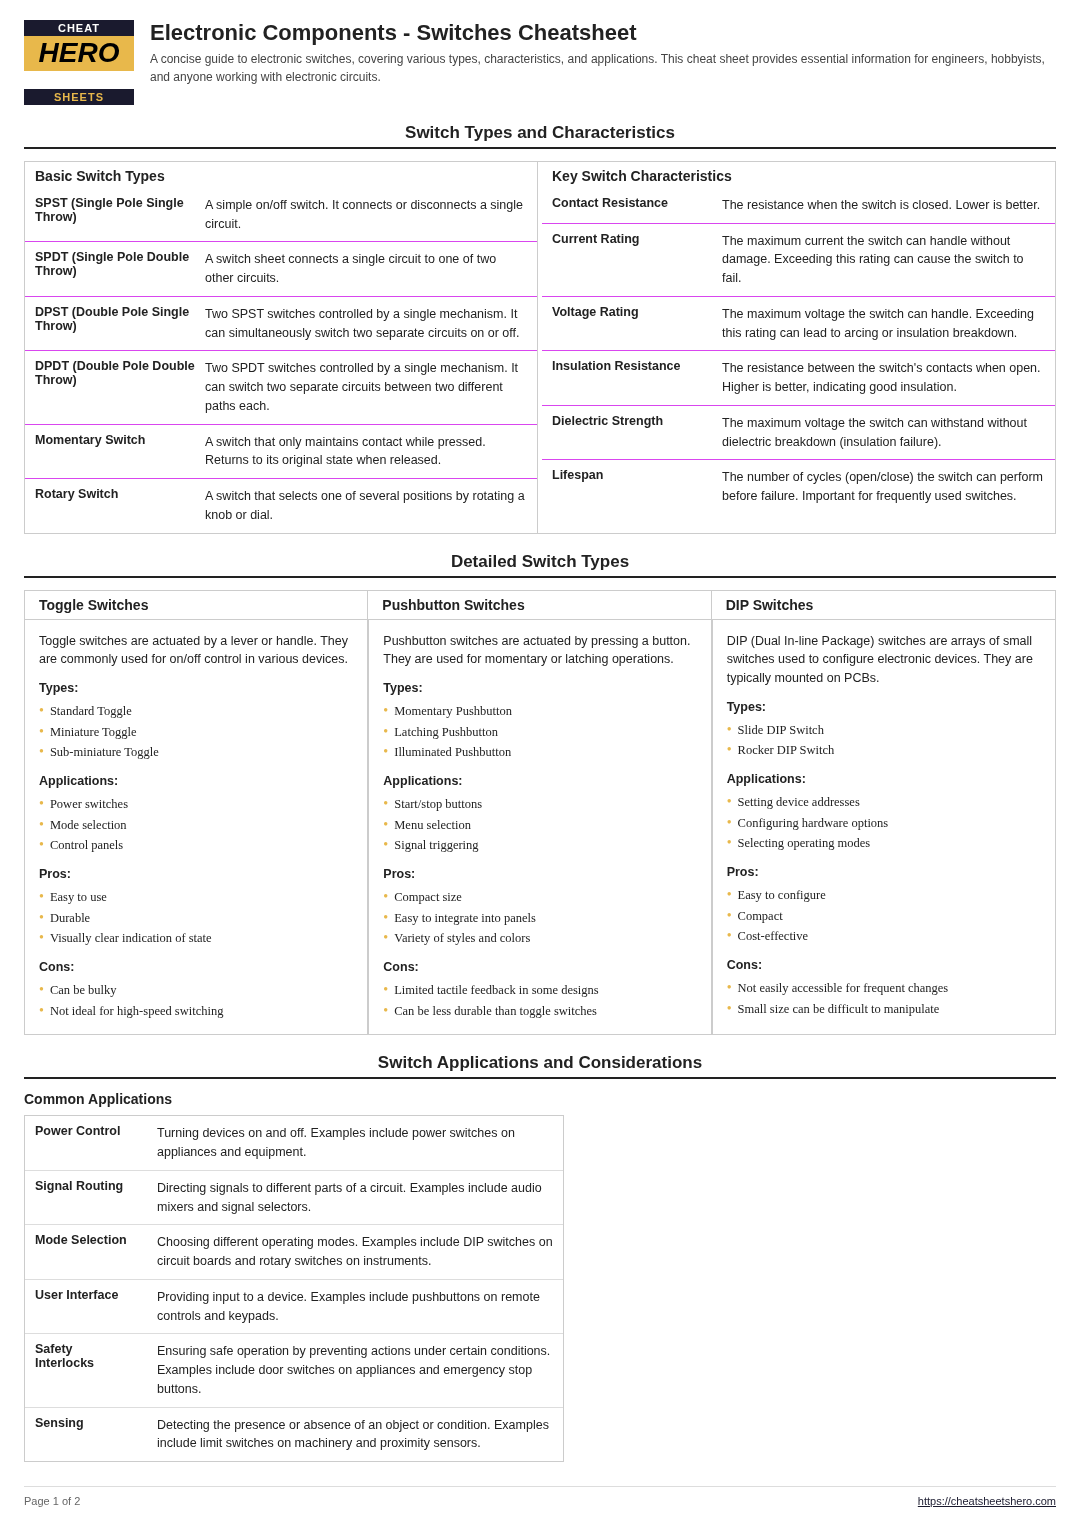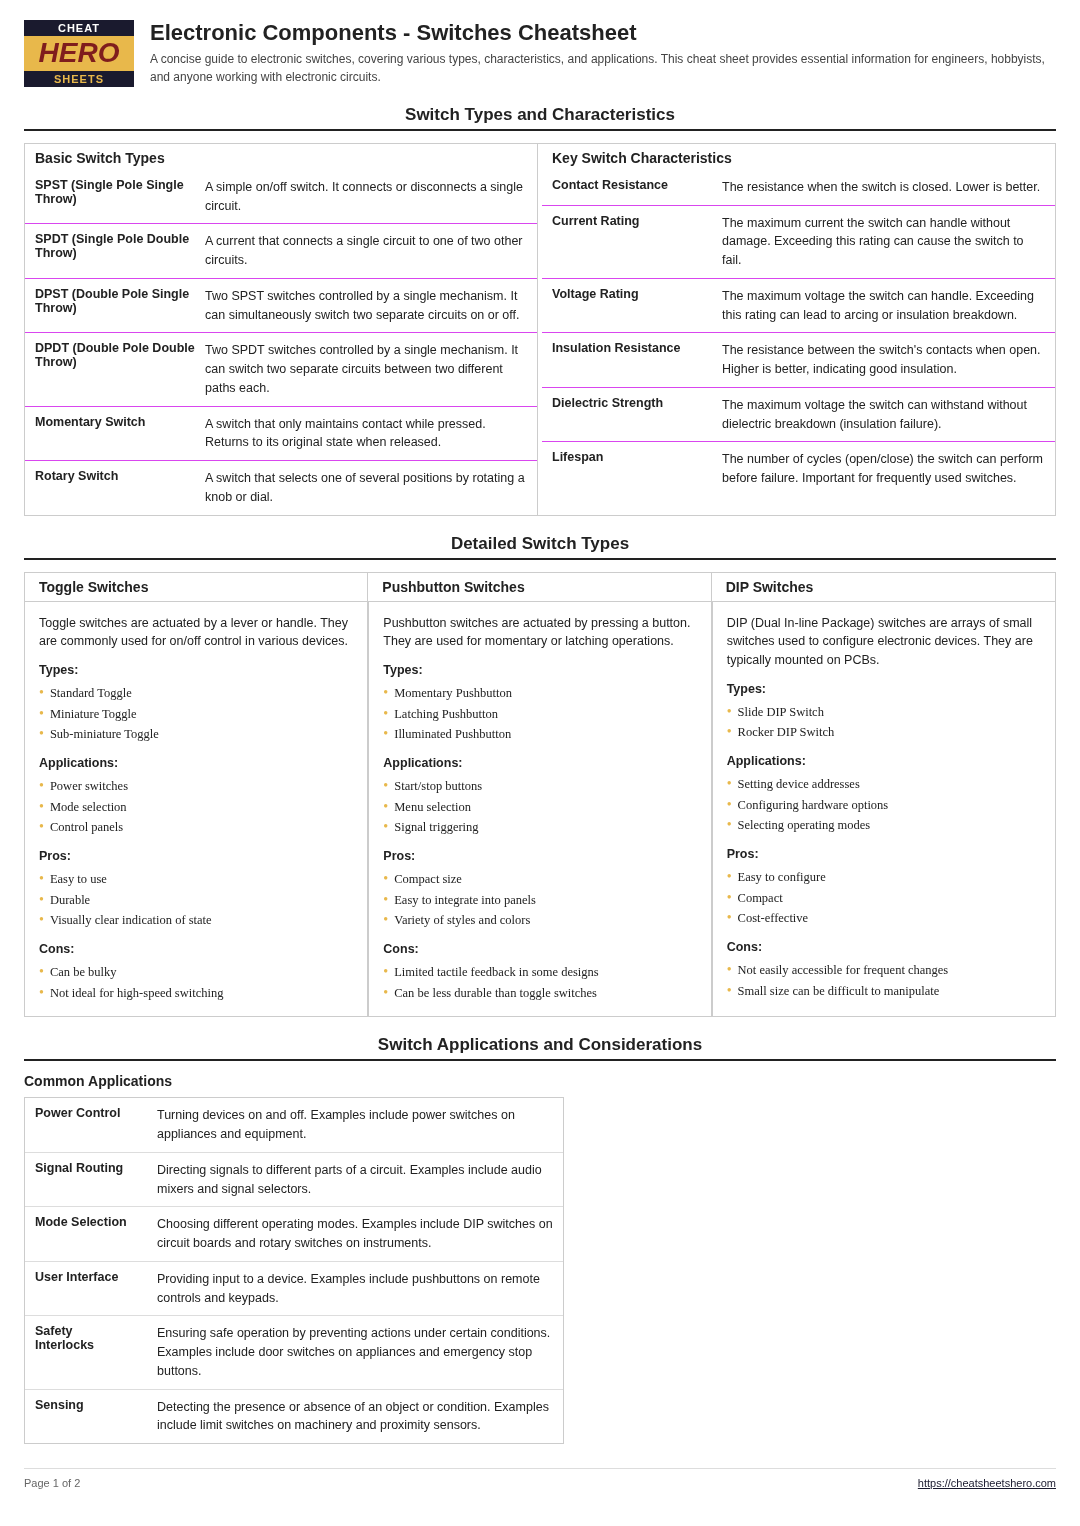--- a/index.html
+++ b/index.html
@@ -31,38 +31,39 @@
       color: #fff;
       font-size: 11px;
       font-weight: bold;
       letter-spacing: 1px;
       padding: 2px 6px;
       width: 100%;
       text-align: center;
     }
     .logo-hero {
       background: #e8b84b;
-      color: #7f1d1d;
+      color: #000000;
       font-size: 28px;
       font-weight: 900;
       font-style: italic;
       padding: 2px 6px;
       width: 100%;
       text-align: center;
       line-height: 1.1;
     }
     .logo-sheets {
       background: #1a1a2e;
       color: #e8b84b;
       font-size: 11px;
       font-weight: bold;
       letter-spacing: 1px;
       padding: 2px 6px;
       width: 100%;
       text-align: center;
+      margin-top: 18px;
     }
     .header-text h1 {
       font-size: 22px;
       font-weight: bold;
       margin-bottom: 4px;
     }
     .header-text p {
       font-size: 12px;
       color: #444;
       line-height: 1.5;
@@ -240,21 +241,21 @@
 <div class="two-col">
 
   <div class="two-col-half">
     <div class="basic-types-header">Basic Switch Types</div>
     <div class="table-row">
       <span class="key">SPST (Single Pole Single Throw)</span>
       <span class="val">A simple on/off switch. It connects or disconnects a single circuit.</span>
     </div>
     <div class="table-row">
       <span class="key">SPDT (Single Pole Double Throw)</span>
-      <span class="val">A current that connects a single circuit to one of two other circuits.</span>
+      <span class="val">A switch sheet connects a single circuit to one of two other circuits.</span>
     </div>
     <div class="table-row">
       <span class="key">DPST (Double Pole Single Throw)</span>
       <span class="val">Two SPST switches controlled by a single mechanism. It can simultaneously switch two separate circuits on or off.</span>
     </div>
     <div class="table-row">
       <span class="key">DPDT (Double Pole Double Throw)</span>
       <span class="val">Two SPDT switches controlled by a single mechanism. It can switch two separate circuits between two different paths each.</span>
     </div>
     <div class="table-row">

